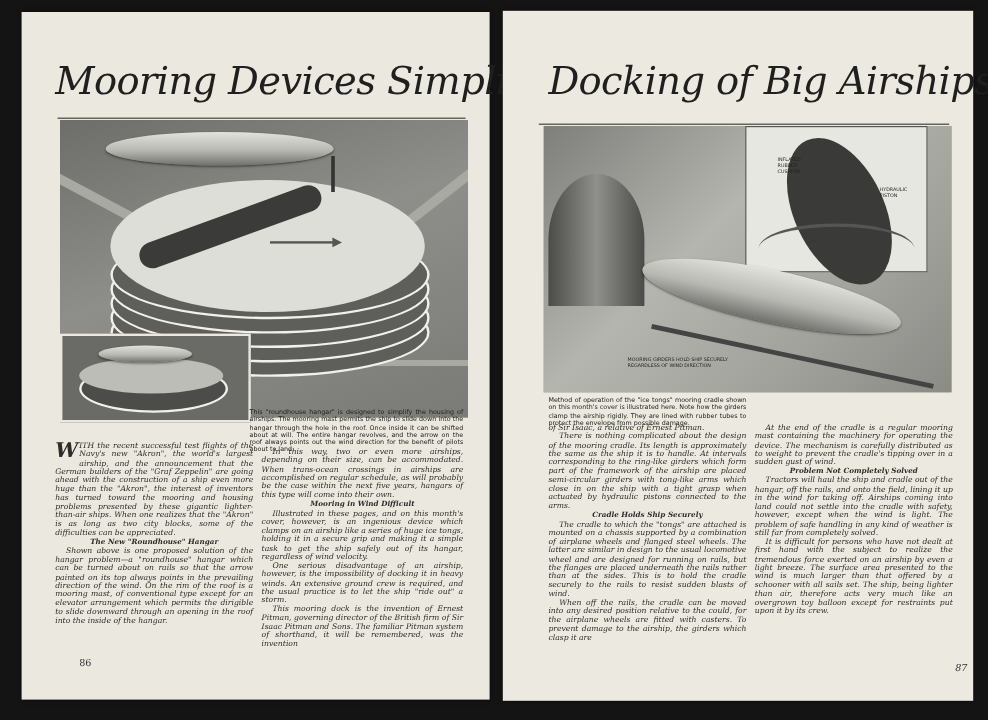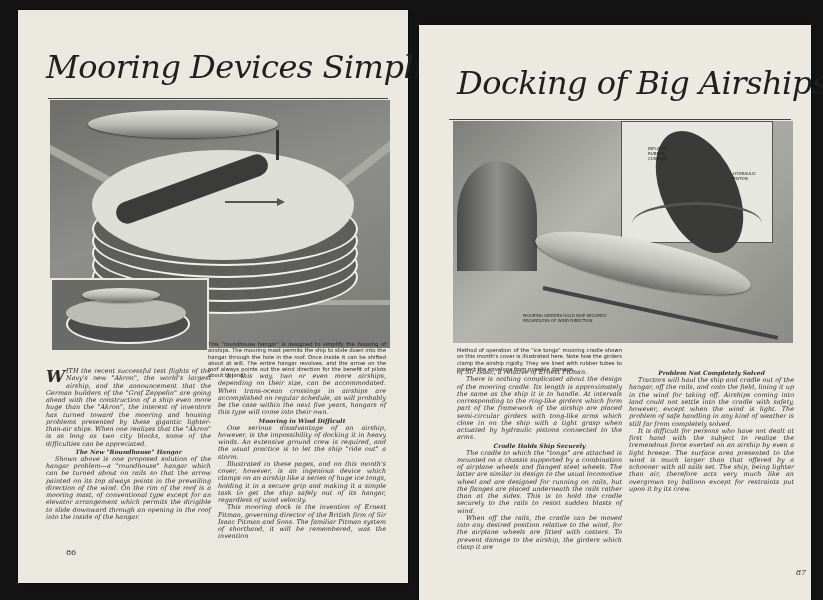--- a/index.html
+++ b/index.html
@@ -9,21 +9,21 @@
     position:relative;
     font-family:"DejaVu Serif", serif;
   }
   .page {
     position:absolute;
     background:#ebe8df;
     box-shadow:0 0 4px rgba(0,0,0,0.6);
     color:#2a2a2a;
   }
   #page-left { left:18px; top:10px; width:390px; height:573px; }
-  #page-right { left:419px; top:25px; width:392px; height:575px; background:#ece9e1; }
+  #page-right { left:419px; top:9px; width:392px; height:575px; background:#ece9e1; }
 
   .title {
     position:absolute;
     font-family:"DejaVu Serif", serif;
     font-style:italic;
     font-weight:normal;
     color:#1f1f1f;
     white-space:nowrap;
     letter-spacing:-0.5px;
   }
@@ -116,22 +116,22 @@
 
   <div class="col" style="left:28px; top:358px; width:165px;">
     <p class="noindent"><span class="dropcap">W</span><span>ITH the recent successful test flights of the Navy's new "Akron", the world's largest airship, and the announcement that the German builders of the "Graf Zeppelin" are going ahead with the construction of a ship even more huge than the "Akron", the interest of inventors has turned toward the mooring and housing problems presented by these gigantic lighter-than-air ships. When one realizes that the "Akron" is as long as two city blocks, some of the difficulties can be appreciated.</span></p>
     <h4>The New "Roundhouse" Hangar</h4>
     <p>Shown above is one proposed solution of the hangar problem—a "roundhouse" hangar which can be turned about on rails so that the arrow painted on its top always points in the prevailing direction of the wind. On the rim of the roof is a mooring mast, of conventional type except for an elevator arrangement which permits the dirigible to slide downward through an opening in the roof into the inside of the hangar.</p>
   </div>
 
   <div class="col" style="left:200px; top:363px; width:168px;">
     <p>In this way, two or even more airships, depending on their size, can be accommodated. When trans-ocean crossings in airships are accomplished on regular schedule, as will probably be the case within the next five years, hangars of this type will come into their own.</p>
     <h4>Mooring in Wind Difficult</h4>
+    <p>Illustrated in these pages, and on this month's cover, however, is an ingenious device which clamps on an airship like a series of huge ice tongs, holding it in a secure grip and making it a simple task to get the ship safely out of its hangar, regardless of wind velocity.</p>
     <p>One serious disadvantage of an airship, however, is the impossibility of docking it in heavy winds. An extensive ground crew is required, and the usual practice is to let the ship "ride out" a storm.</p>
-    <p>Illustrated in these pages, and on this month's cover, however, is an ingenious device which clamps on an airship like a series of huge ice tongs, holding it in a secure grip and making it a simple task to get the ship safely out of its hangar, regardless of wind velocity.</p>
     <p>This mooring dock is the invention of Ernest Pitman, governing director of the British firm of Sir Isaac Pitman and Sons. The familiar Pitman system of shorthand, it will be remembered, was the invention</p>
   </div>
 
   <div class="folio" style="left:28px; top:538px;">86</div>
 </div>
 
 <div id="page-right" class="page">
   <div class="title">Docking of Big Airships</div>
   <div class="rule"></div>
 
@@ -152,23 +152,24 @@
     <div class="label-small" style="left:70px; top:192px; width:85px;">Mooring girders hold ship securely regardless of wind direction</div>
   </div>
 
   <div class="caption" style="left:38px; top:322px; width:165px;">Method of operation of the "ice tongs" mooring cradle shown on this month's cover is illustrated here. Note how the girders clamp the airship rigidly. They are lined with rubber tubes to protect the envelope from possible damage.</div>
 
   <div class="col" style="left:38px; top:344px; width:165px;">
     <p class="noindent">of Sir Isaac, a relative of Ernest Pitman.</p>
     <p>There is nothing complicated about the design of the mooring cradle. Its length is approximately the same as the ship it is to handle. At intervals corresponding to the ring-like girders which form part of the framework of the airship are placed semi-circular girders with tong-like arms which close in on the ship with a tight grasp when actuated by hydraulic pistons connected to the arms.</p>
     <h4>Cradle Holds Ship Securely</h4>
     <p>The cradle to which the "tongs" are attached is mounted on a chassis supported by a combination of airplane wheels and flanged steel wheels. The latter are similar in design to the usual locomotive wheel and are designed for running on rails, but the flanges are placed underneath the rails rather than at the sides. This is to hold the cradle securely to the rails to resist sudden blasts of wind.</p>
-    <p>When off the rails, the cradle can be moved into any desired position relative to the wind, for the airplane wheels are fitted with casters. To prevent damage to the airship, the girders which clasp it are</p>
+    <p>When off the rails, the cradle can be moved into any desired position relative to the could, for the airplane wheels are fitted with casters. To prevent damage to the airship, the girders which clasp it are</p>
   </div>
 
   <div class="col" style="left:210px; top:344px; width:165px;">
+    <p>At the end of the cradle is a regular mooring mast containing the machinery for operating the device. The mechanism is carefully distributed as to weight to prevent the cradle's tipping over in a sudden gust of wind.</p>
     <h4>Problem Not Completely Solved</h4>
     <p>Tractors will haul the ship and cradle out of the hangar, off the rails, and onto the field, lining it up in the wind for taking off. Airships coming into land could not settle into the cradle with safety, however, except when the wind is light. The problem of safe handling in any kind of weather is still far from completely solved.</p>
     <p>It is difficult for persons who have not dealt at first hand with the subject to realize the tremendous force exerted on an airship by even a light breeze. The surface area presented to the wind is much larger than that offered by a schooner with all sails set. The ship, being lighter than air, therefore acts very much like an overgrown toy balloon except for restraints put upon it by its crew.</p>
   </div>
 
   <div class="folio" style="left:357px; top:543px;font-style:italic;">87</div>
 </div>
 
 </body></html>

